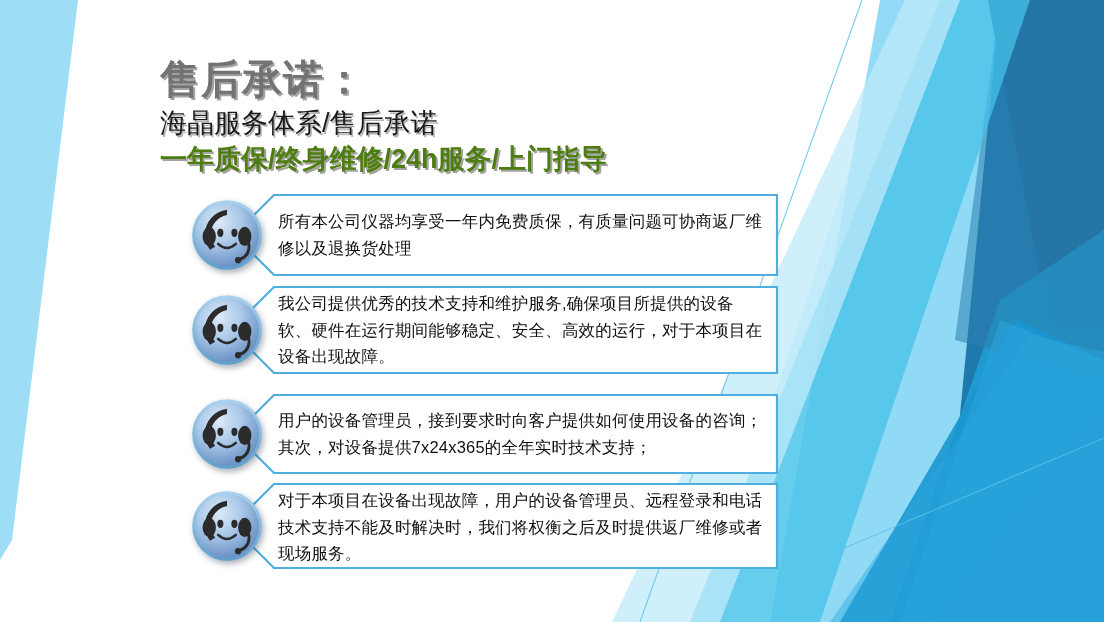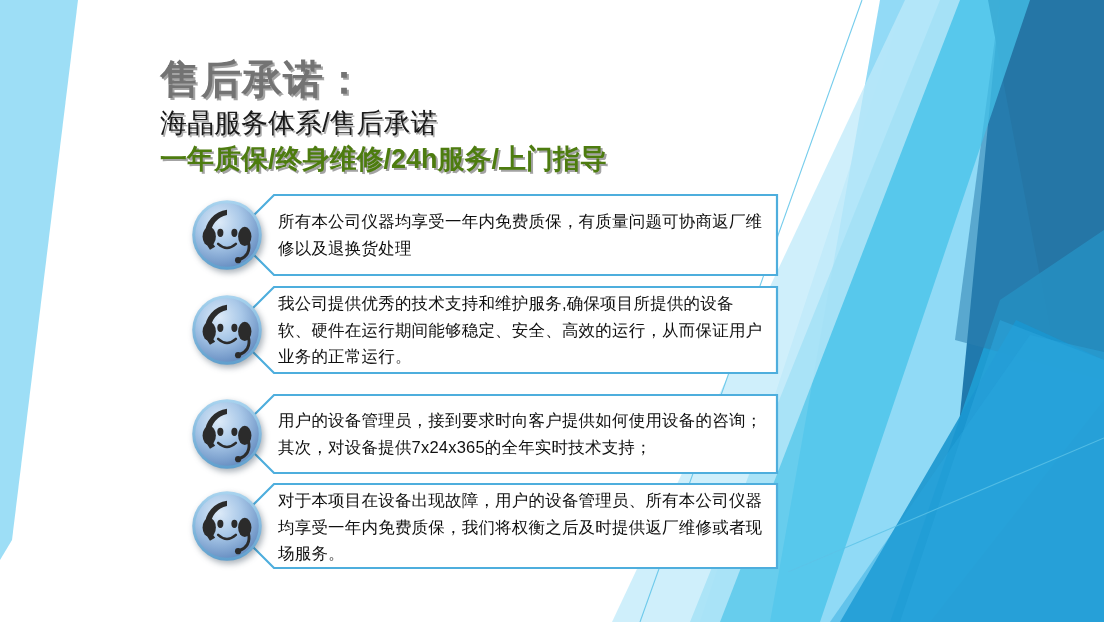--- a/index.html
+++ b/index.html
@@ -168,21 +168,21 @@
     <ellipse cx="41" cy="47" rx="4.1" ry="5.6" fill="#2b2b2b"></ellipse>
     <ellipse cx="60" cy="47" rx="4.1" ry="5.6" fill="#2b2b2b"></ellipse>
     <path d="M38 62 Q50 73 62 62" stroke="#2b2b2b" stroke-width="3.4" fill="none" stroke-linecap="round"></path>
   </svg>
 </div>
       <div class="item" style="top: 293px;">
         <div class="callout" style="top: -7px; width: 526px; height: 88px;">
           <svg class="callout-svg" width="526" height="88" viewBox="0 0 526 88">
             <path d="M22 1 H525 V87 H22 L1 66 V22 Z" fill="#ffffff" stroke="#4eaedd" stroke-width="2.2" stroke-linejoin="miter"></path>
           </svg>
-          <div class="callout-text" style="top: 4px;">我公司提供优秀的技术支持和维护服务,确保项目所提供的设备软、硬件在运行期间能够稳定、安全、高效的运行，从而保证用户业务的正常运行。</div>
+          <div class="callout-text" style="top: 4px;">我公司提供优秀的技术支持和维护服务,确保项目所提供的设备软、硬件在运行期间能够稳定、安全、高效的运行，对于本项目在设备出现故障。</div>
         </div>
   <svg class="item-icon" viewBox="0 0 100 100">
     <defs>
       <radialGradient id="faceGrad" cx="38%" cy="30%" r="78%">
         <stop offset="0%" stop-color="#dceaf8"></stop>
         <stop offset="45%" stop-color="#a9c8e8"></stop>
         <stop offset="100%" stop-color="#5f87bd"></stop>
       </radialGradient>
       <linearGradient id="rimGrad" x1="0" y1="0" x2="0" y2="1">
         <stop offset="0%" stop-color="#a9d4ef"></stop>
@@ -238,21 +238,21 @@
     <ellipse cx="41" cy="47" rx="4.1" ry="5.6" fill="#2b2b2b"></ellipse>
     <ellipse cx="60" cy="47" rx="4.1" ry="5.6" fill="#2b2b2b"></ellipse>
     <path d="M38 62 Q50 73 62 62" stroke="#2b2b2b" stroke-width="3.4" fill="none" stroke-linecap="round"></path>
   </svg>
 </div>
       <div class="item" style="top: 489px;">
         <div class="callout" style="top: -6px; width: 526px; height: 86px;">
           <svg class="callout-svg" width="526" height="86" viewBox="0 0 526 86">
             <path d="M22 1 H525 V85 H22 L1 64 V22 Z" fill="#ffffff" stroke="#4eaedd" stroke-width="2.2" stroke-linejoin="miter"></path>
           </svg>
-          <div class="callout-text" style="top: 4px;">对于本项目在设备出现故障，用户的设备管理员、所有本公司仪器均享受一年内免费质保，我们将权衡之后及时提供返厂维修或者现场服务。</div>
+          <div class="callout-text" style="top: 4px;">对于本项目在设备出现故障，用户的设备管理员、远程登录和电话技术支持不能及时解决时，我们将权衡之后及时提供返厂维修或者现场服务。</div>
         </div>
   <svg class="item-icon" viewBox="0 0 100 100">
     <defs>
       <radialGradient id="faceGrad" cx="38%" cy="30%" r="78%">
         <stop offset="0%" stop-color="#dceaf8"></stop>
         <stop offset="45%" stop-color="#a9c8e8"></stop>
         <stop offset="100%" stop-color="#5f87bd"></stop>
       </radialGradient>
       <linearGradient id="rimGrad" x1="0" y1="0" x2="0" y2="1">
         <stop offset="0%" stop-color="#a9d4ef"></stop>

